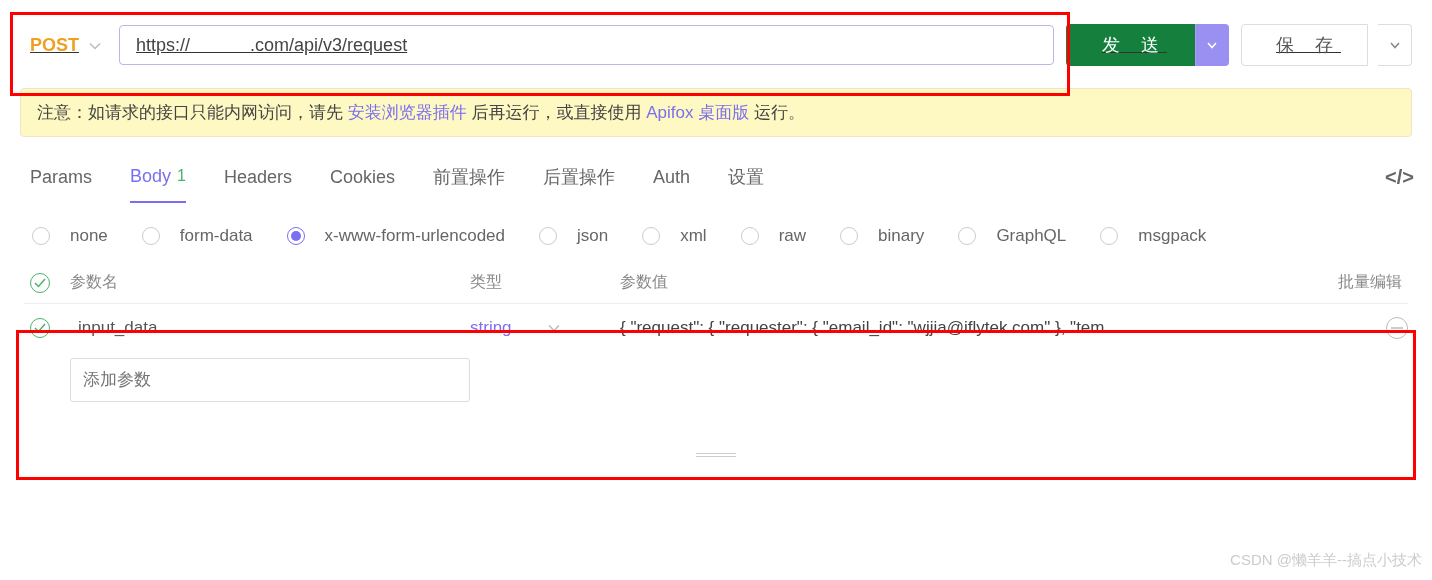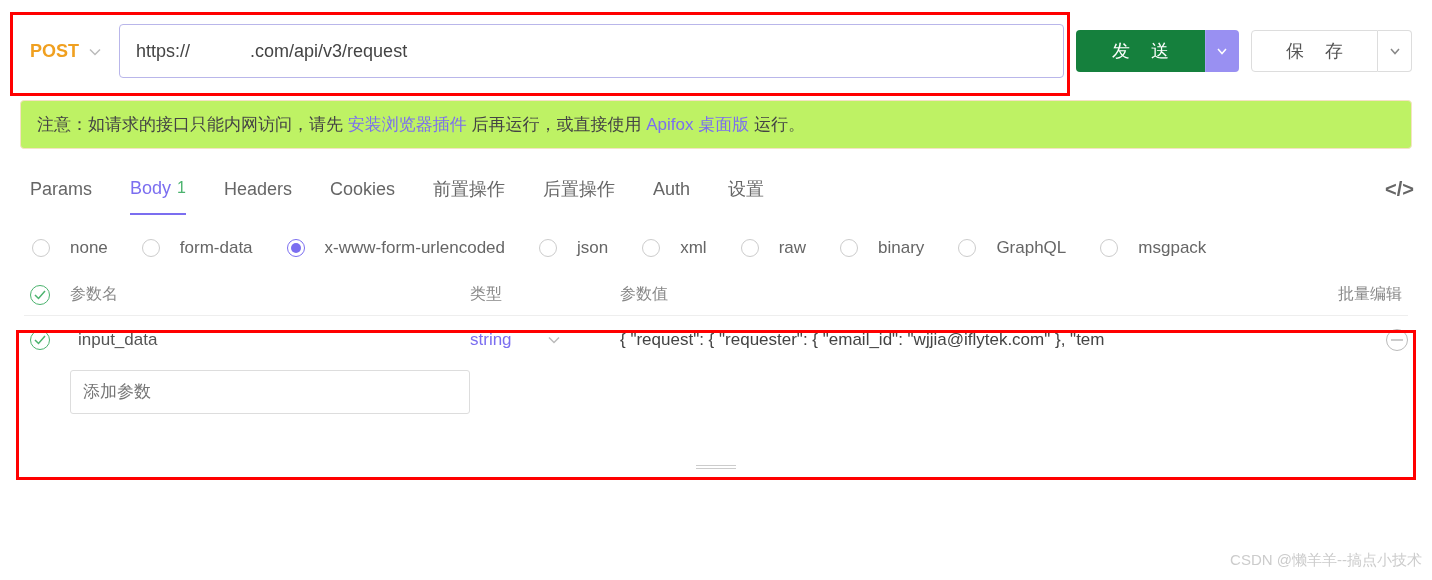--- a/index.html
+++ b/index.html
@@ -8,38 +8,39 @@
   font-size: 16px;
   color: #333;
   background: #fff;
   width: 1432px;
 }
 .top-row {
   display: flex;
   align-items: center;
   padding: 24px 20px 12px 20px;
   gap: 12px;
+  text-decoration: underline;
 }
 .method-select {
   display: flex;
   align-items: center;
   gap: 10px;
   color: #F0A020;
   font-weight: 700;
   font-size: 18px;
   padding: 0 6px 0 10px;
   cursor: pointer;
 }
 .chevron-down {
   color: #bbb;
   font-size: 14px;
 }
 .url-input {
   flex: 1;
-  height: 54px;
+  height: 40px;
   border: 1px solid #b9b6ea;
   border-radius: 4px;
   padding: 0 16px;
   font-size: 18px;
   color: #444;
   font-family: inherit;
   outline: none;
 }
 .send-btn-group {
   display: flex;
@@ -64,20 +65,21 @@
   width: 34px;
   border-radius: 0 4px 4px 0;
   cursor: pointer;
   display: flex;
   align-items: center;
   justify-content: center;
 }
 .save-btn-group {
   display: flex;
   height: 42px;
+  gap: 10px;
 }
 .save-btn {
   background: #fff;
   border: 1px solid #ddd;
   color: #555;
   font-size: 18px;
   padding: 0 26px;
   border-radius: 4px 0 0 4px;
   cursor: pointer;
   letter-spacing: 8px;
@@ -90,21 +92,21 @@
   color: #888;
   width: 34px;
   border-radius: 0 4px 4px 0;
   cursor: pointer;
   display: flex;
   align-items: center;
   justify-content: center;
 }
 .notice {
   margin: 10px 20px 0 20px;
-  background: #bef264;
+  background: #fef9c3;
   border: 1px solid #f5e2c4;
   padding: 12px 16px;
   font-size: 17px;
   color: #444;
   border-radius: 4px;
 }
 .notice a { color: #7b6ef0; text-decoration: none; cursor: pointer; }
 .tabs {
   display: flex;
   align-items: center;

